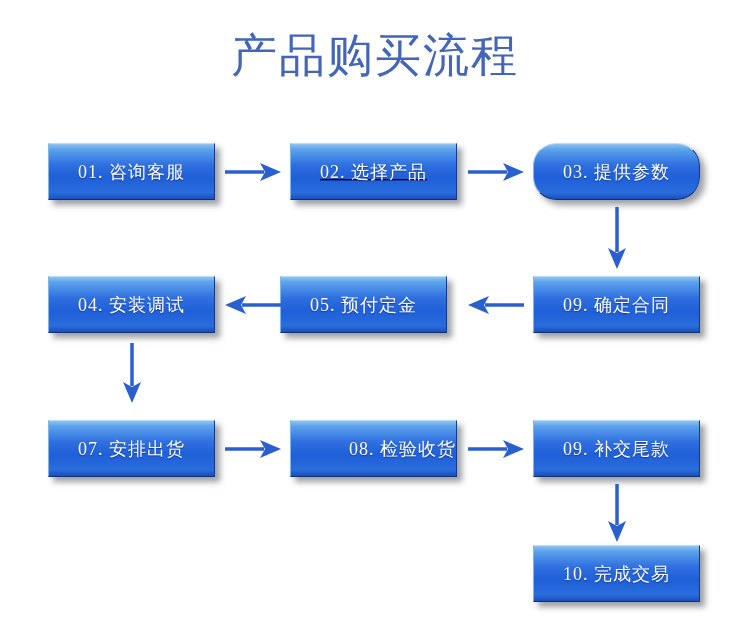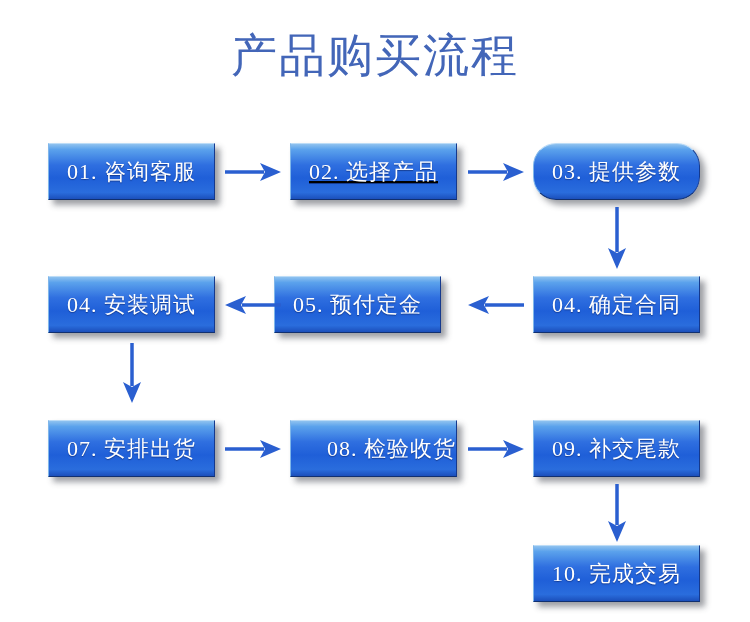--- a/index.html
+++ b/index.html
@@ -55,21 +55,21 @@
     border-right: 1px solid #15398d;
     border-bottom: 1px solid #11306f;
     box-shadow: 5px 5px 6px rgba(40, 45, 55, 0.45);
     display: flex;
     align-items: center;
     justify-content: center;
   }
 
   .flow-box .box-label {
     font-family: "Liberation Serif", "DejaVu Serif", serif;
-    font-size: 22px;
+    font-size: 18px;
     line-height: 24px;
     color: #ffffff;
     letter-spacing: 1px;
     white-space: nowrap;
     text-shadow: 0 1px 1px rgba(10, 30, 90, 0.55);
   }
 
   
   .arrow {
     position: absolute;
@@ -95,26 +95,26 @@
   </div>
 
   <div class="flow-box" style="left:533px; top:143px;border-radius:23px;">
     <span class="box-label">03. 提供参数</span>
   </div>
 
   <div class="flow-box" style="left:48px;  top:276px;">
     <span class="box-label">04. 安装调试</span>
   </div>
 
-  <div class="flow-box" style="left:274px; top:276px;justify-content:center;">
+  <div class="flow-box" style="left:280px; top:276px;justify-content:center;">
     <span class="box-label">05. 预付定金</span>
   </div>
 
   <div class="flow-box" style="left:533px; top:276px;">
-    <span class="box-label">04. 确定合同</span>
+    <span class="box-label">09. 确定合同</span>
   </div>
 
   <div class="flow-box" style="left:48px;  top:420px;">
     <span class="box-label">07. 安排出货</span>
   </div>
 
   <div class="flow-box" style="left:290px; top:420px;justify-content:flex-end;">
     <span class="box-label">08. 检验收货</span>
   </div>
 

